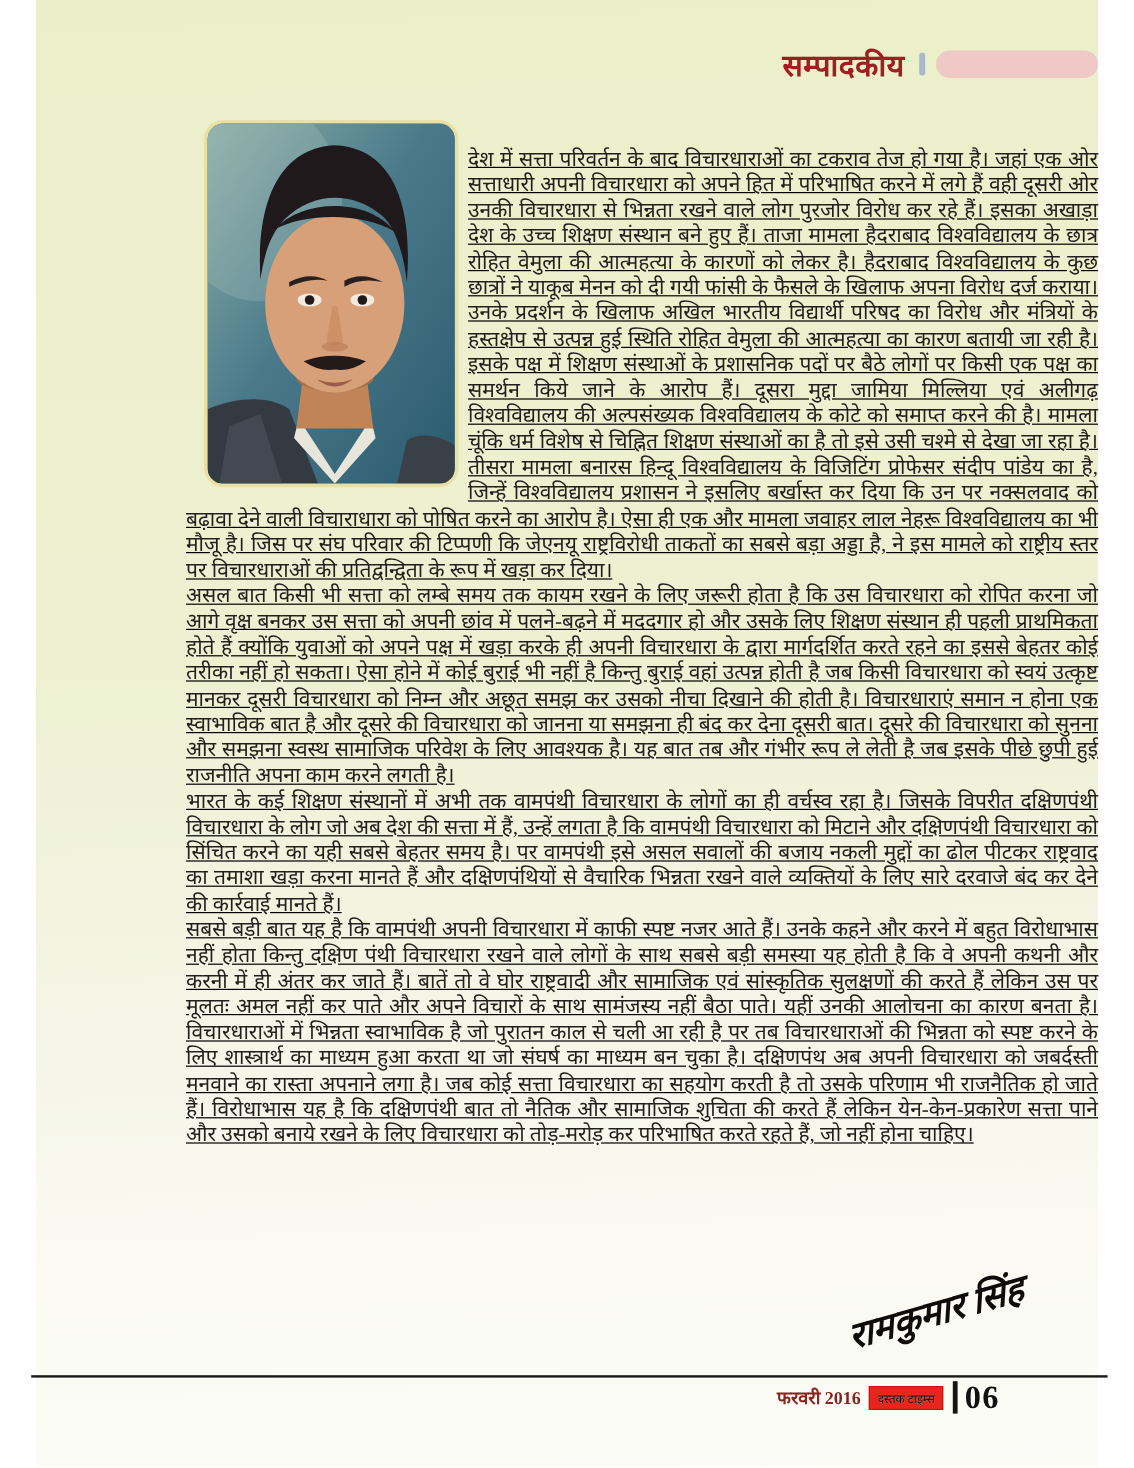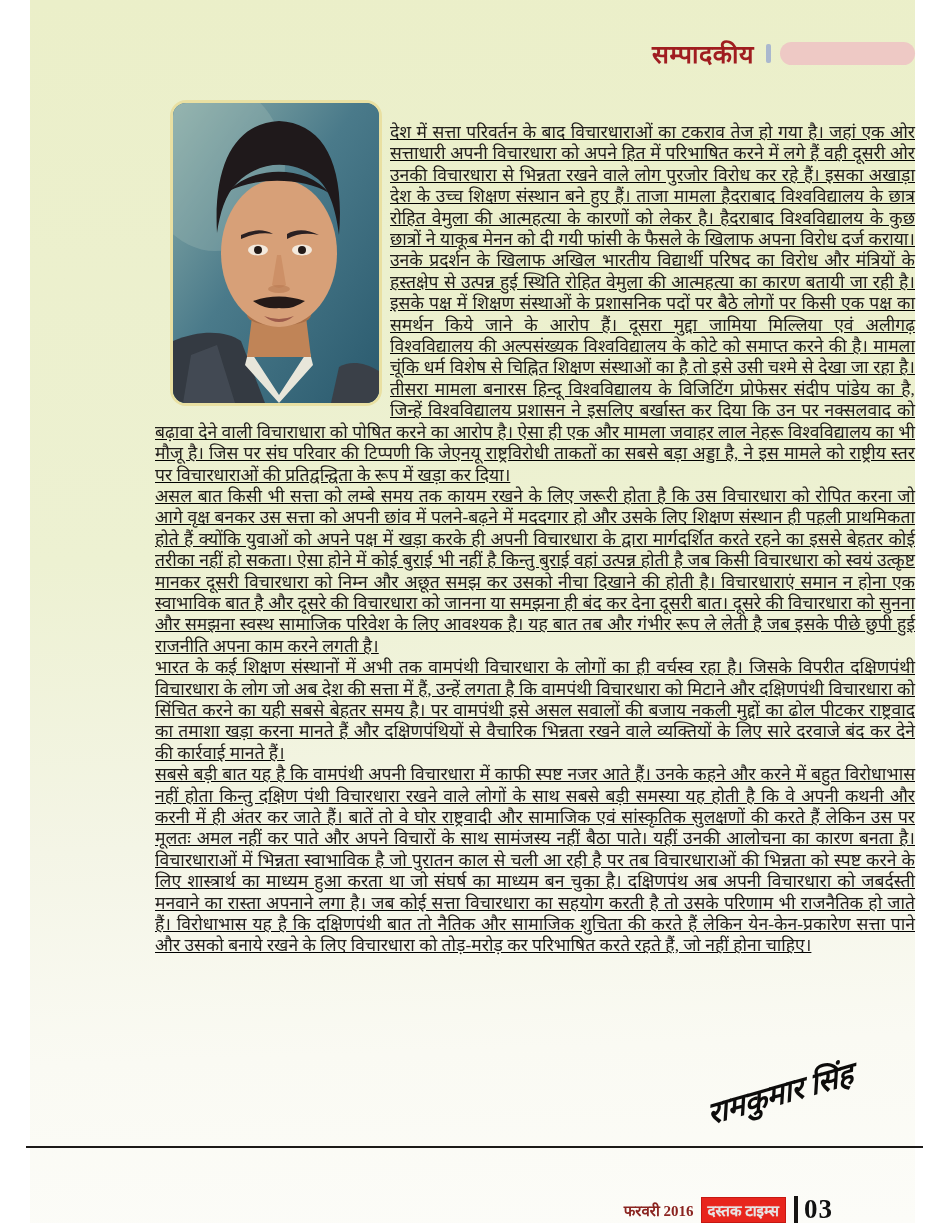--- a/index.html
+++ b/index.html
@@ -22,23 +22,23 @@
   .title .t2 .red{font-size:58px;font-weight:bold;color:#c11a20;letter-spacing:2px;}
   .title .t2 .rest{font-size:34px;font-weight:bold;color:#191613;margin-left:12px;}
   .body-text{margin-top:24px;text-decoration:underline;}
   .body-text p{margin:0;font-size:17.5px;line-height:21.4px;text-align:justify;color:#211e1b;}
   
   .signature{position:absolute;left:655px;top:1072px;width:190px;text-align:center;
              transform:rotate(-16deg) skewX(-6deg);font-size:30px;font-weight:bold;
              font-style:italic;color:#0d0c0b;white-space:nowrap;}
   
   .footer-rule{position:absolute;left:-4px;top:1146px;width:897px;height:2px;background:#1c1a18;}
-  .footer-row{position:absolute;top:1196px;right:82px;display:flex;align-items:center;margin-left:44px;}
+  .footer-row{position:absolute;top:1151px;right:82px;display:flex;align-items:center;margin-left:44px;}
   .f-date{font-size:15px;font-weight:bold;color:#8a2420;margin-right:7px;}
-  .f-logo{background:#e8251d;color:#e5e5e5;font-weight:bold;font-size:15px;padding:2px 6px;
+  .f-logo{background:#e8251d;color:#000000;font-weight:normal;font-size:10px;padding:2px 6px;
           border:1px solid #c61812;text-shadow:0 0 1px #fff7;}
   .f-div{width:4px;height:27px;background:#161412;margin:0 6px 0 8px;}
   .f-num{font-size:27px;font-weight:bold;color:#111;letter-spacing:1px;line-height:1;}
 </style>
 </head>
 <body>
 
 <div class="page">
   <div class="content">
 
@@ -92,17 +92,17 @@
       </div>
     </div>
 
     <div class="signature">रामकुमार सिंह</div>
 
     <div class="footer-rule"></div>
     <div class="footer-row">
       <span class="f-date">फरवरी 2016</span>
       <span class="f-logo">दस्तक टाइम्स</span>
       <span class="f-div"></span>
-      <span class="f-num">03</span>
+      <span class="f-num">06</span>
     </div>
 
   </div>
 </div>
 
 </body></html>

